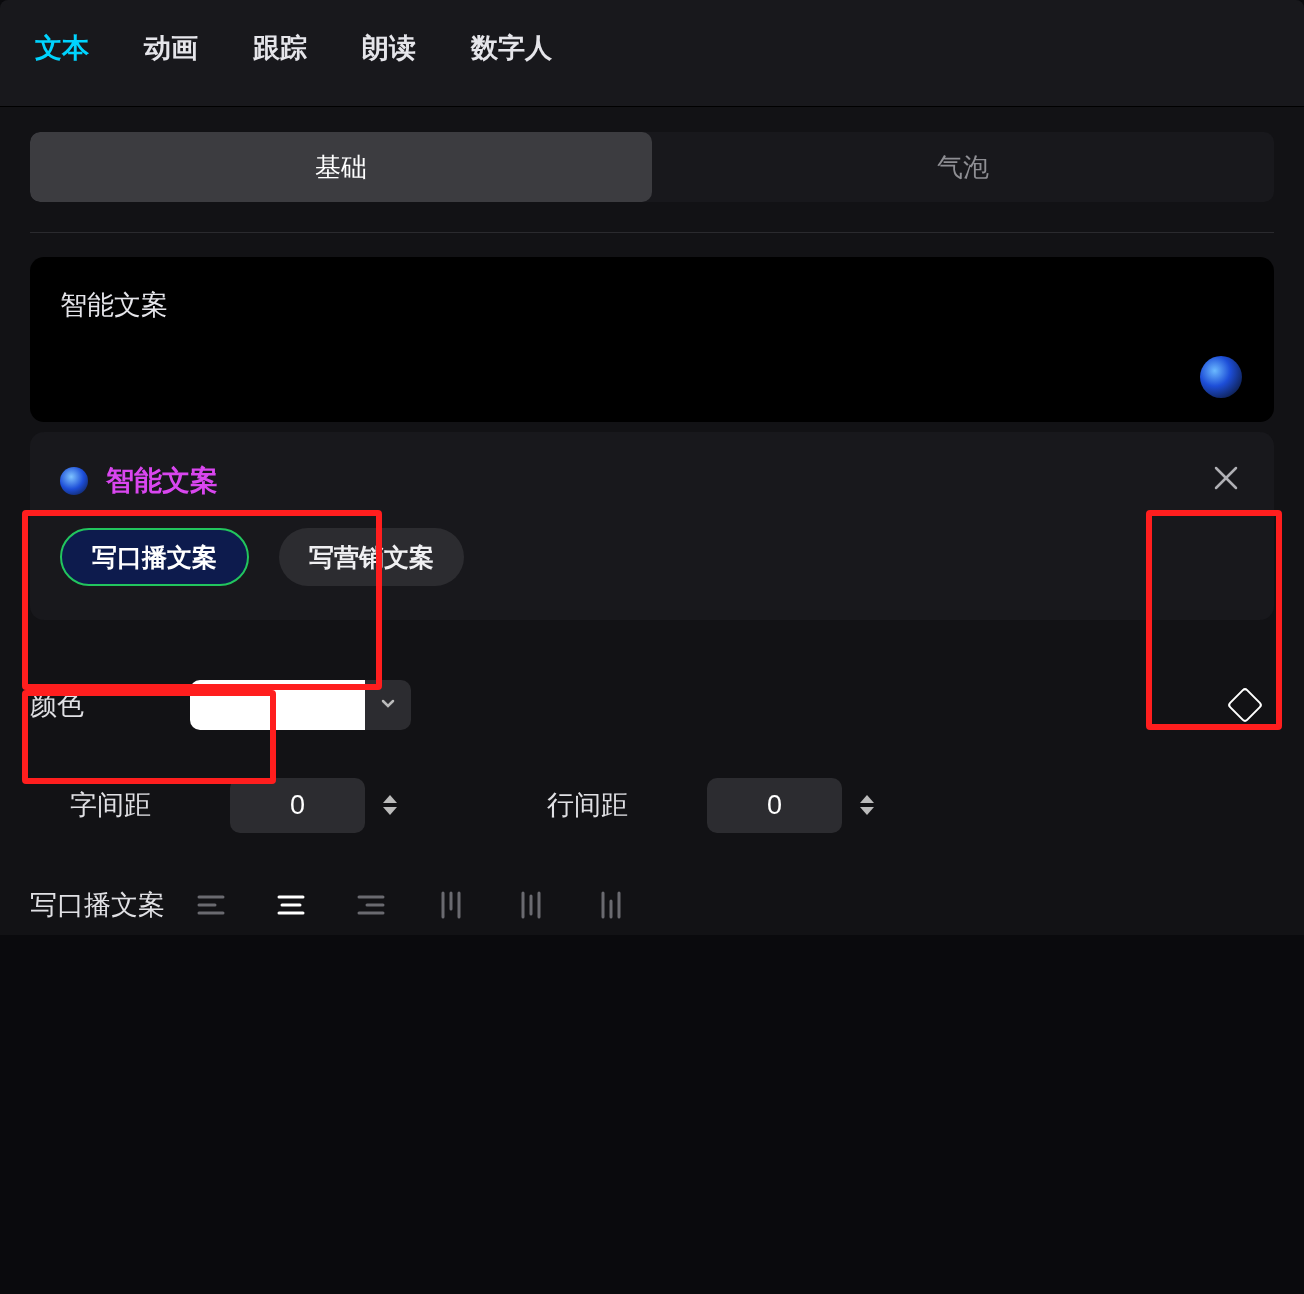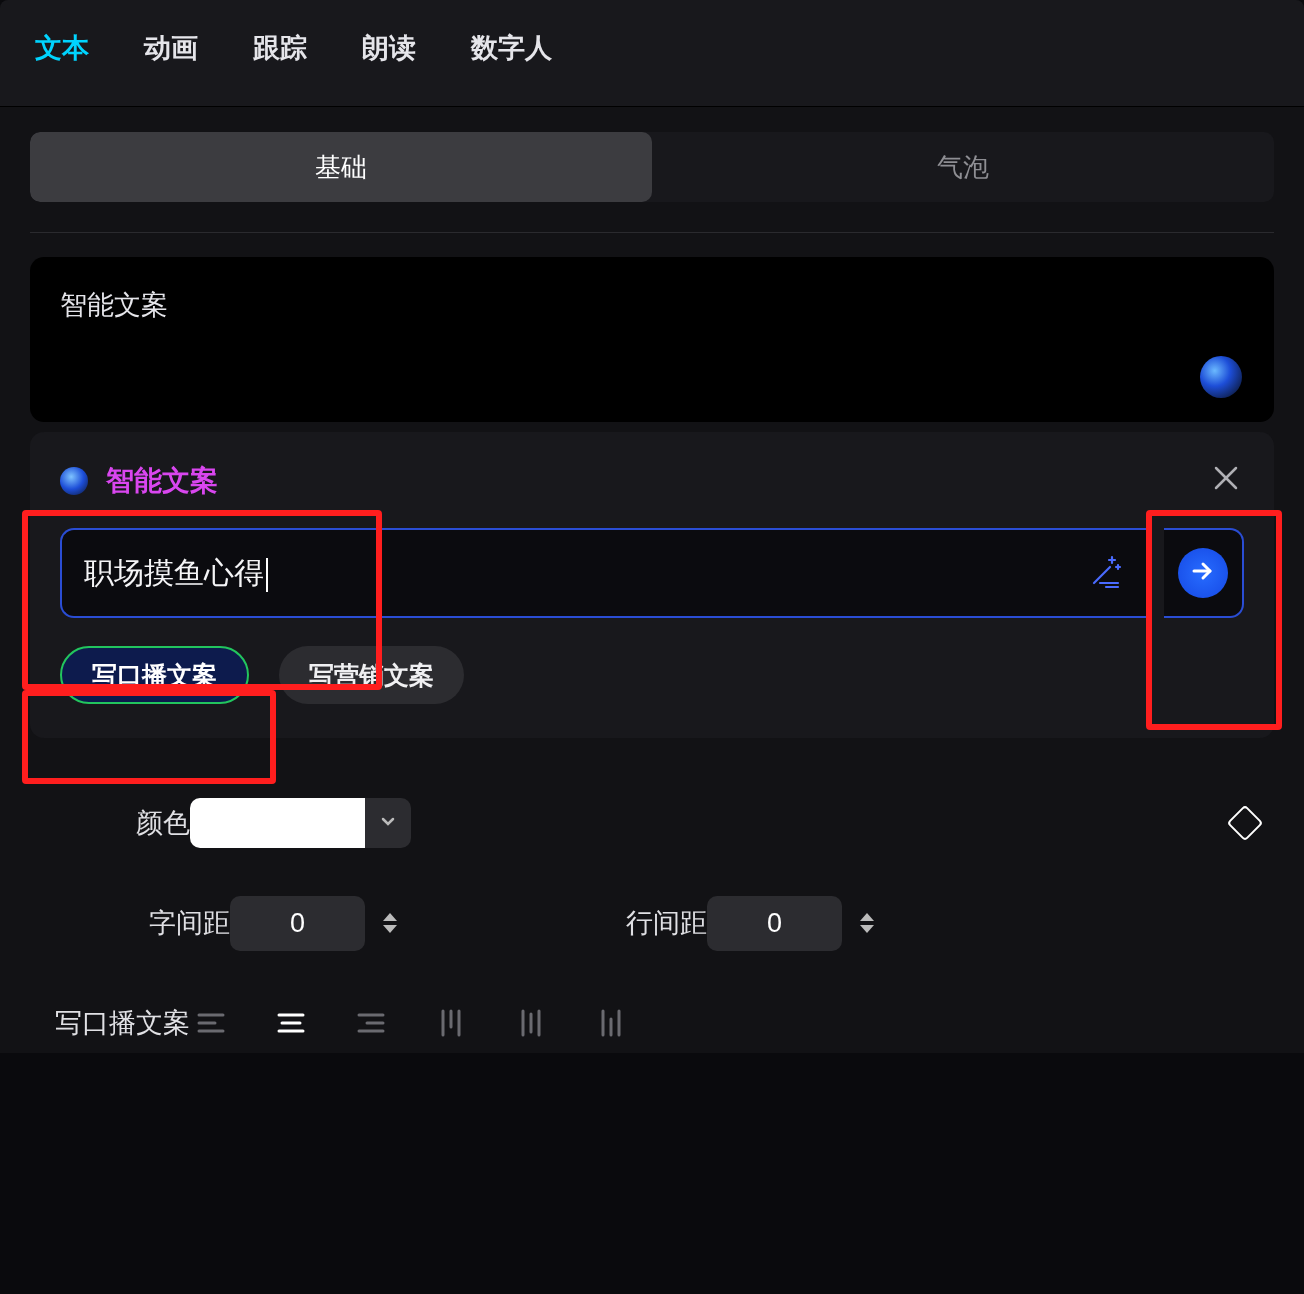--- a/index.html
+++ b/index.html
@@ -224,21 +224,20 @@
     
     .prop-section {
       padding: 30px 30px 0 30px;
       background: #121215;
     }
     .prop-row {
       display: flex;
       align-items: center;
       height: 60px;
       margin-bottom: 40px;
-      text-align: right;
     }
     .prop-label {
       font-size: 27px;
       color: #e0e0e4;
       width: 160px;
     }
     .color-swatch {
       width: 175px;
       height: 50px;
       background: #fff;
@@ -358,44 +357,20 @@
       </div>
       <div class="close-btn">
         <span>
           <svg width="32" height="32" viewBox="0 0 32 32" fill="none" stroke-width="2.5" stroke-linecap="round">
             <line x1="6" y1="6" x2="26" y2="26"></line>
               <line x1="26" y1="6" x2="6" y2="26"></line>
           </svg>
         </span>
       </div>
 
-      <div class="input-group prompt-row">
-        <div class="prompt-input">
-          <span class="prompt-text"><span>职场摸鱼心得</span><span class="caret"></span></span>
-          <span class="wand-icon">
-            <svg width="36" height="36" viewBox="0 0 36 36" fill="none" stroke-width="2.2">
-              <path d="M6 30 L22 14" stroke-linecap="round"></path>
-              <path d="M24 4 L24 10 M21 7 L27 7" stroke-linecap="round"></path>
-              <path d="M30 12 L30 16 M28 14 L32 14" stroke-linecap="round"></path>
-              <line x1="12" y1="30" x2="30" y2="30" stroke-linecap="round"></line>
-              <line x1="18" y1="34" x2="30" y2="34" stroke-linecap="round"></line>
-            </svg>
-          </span>
-        </div>
-        <div class="send-btn">
-          <div class="send-circle">
-            <span>
-              <svg width="26" height="26" viewBox="0 0 26 26" fill="none" stroke="#fff" stroke-width="3" stroke-linecap="round" stroke-linejoin="round">
-                <line x1="4" y1="13" x2="20" y2="13"></line>
-                <polyline points="13,6 20,13 13,20"></polyline>
-              </svg>
-            </span>
-          </div>
-        </div>
-      </div>
 
       <div class="chip-row">
         <div class="chip active">写口播文案</div>
         <div class="chip inactive">写营销文案</div>
       </div>
 
       <div class="hl" style="left:-8px; top:78px; width:360px; height:180px;"></div>
       <div class="hl" style="right:-8px; top:78px; width:136px; height:220px;"></div>
       <div class="hl" style="left:-8px; top:258px; width:254px; height:94px;"></div>
     </div>

